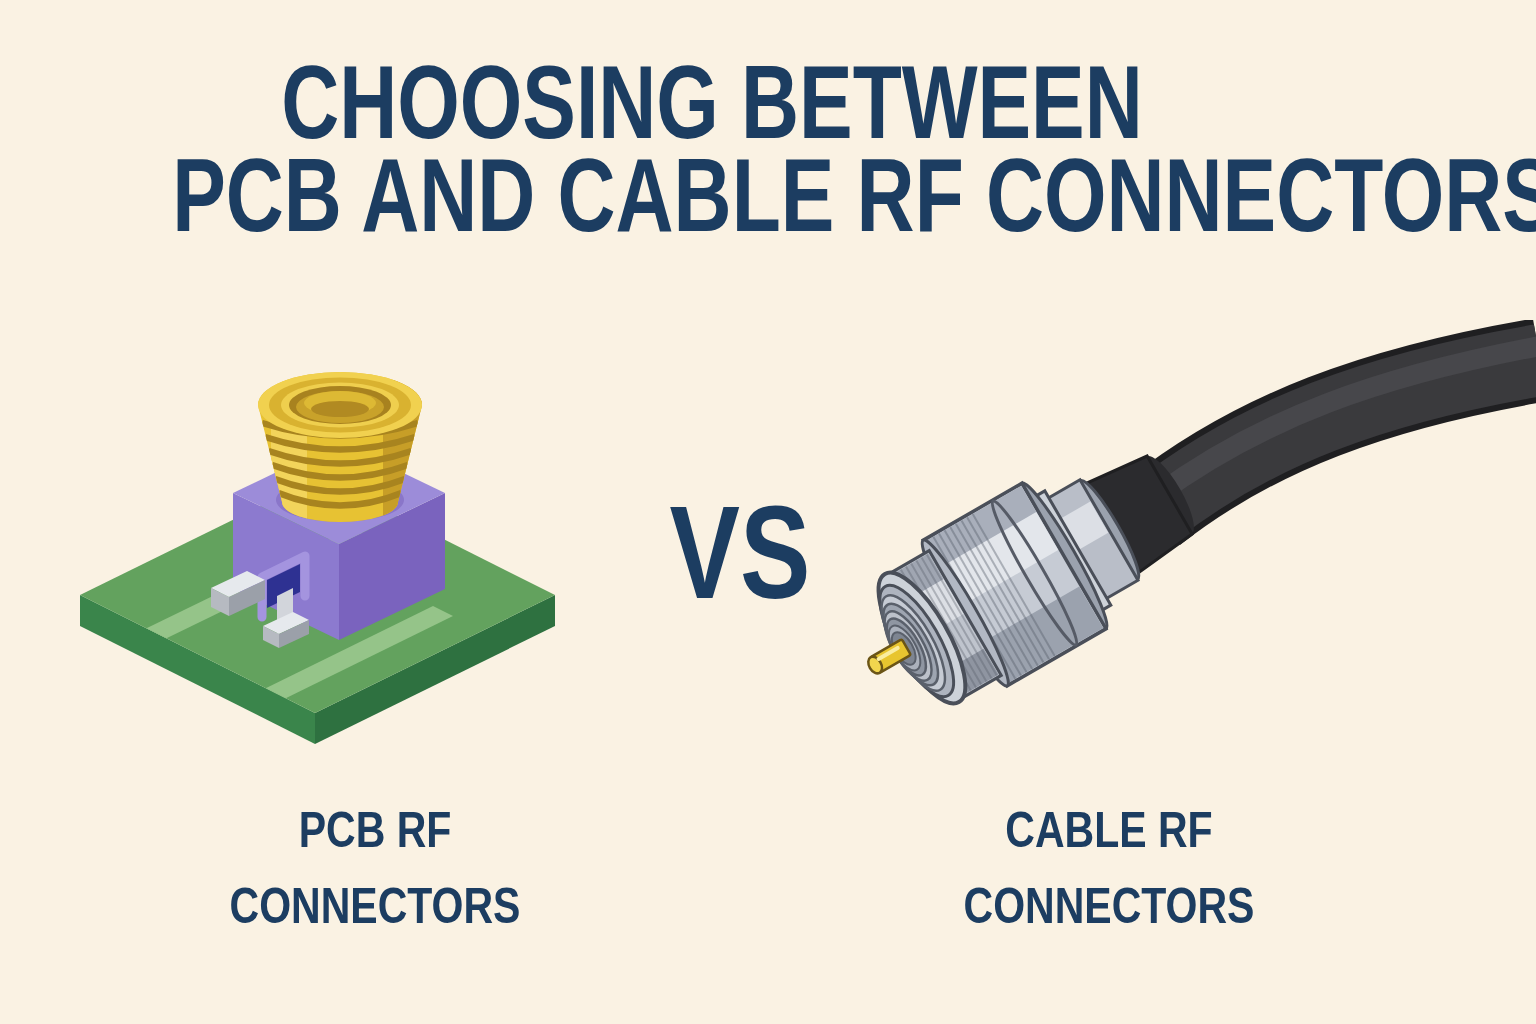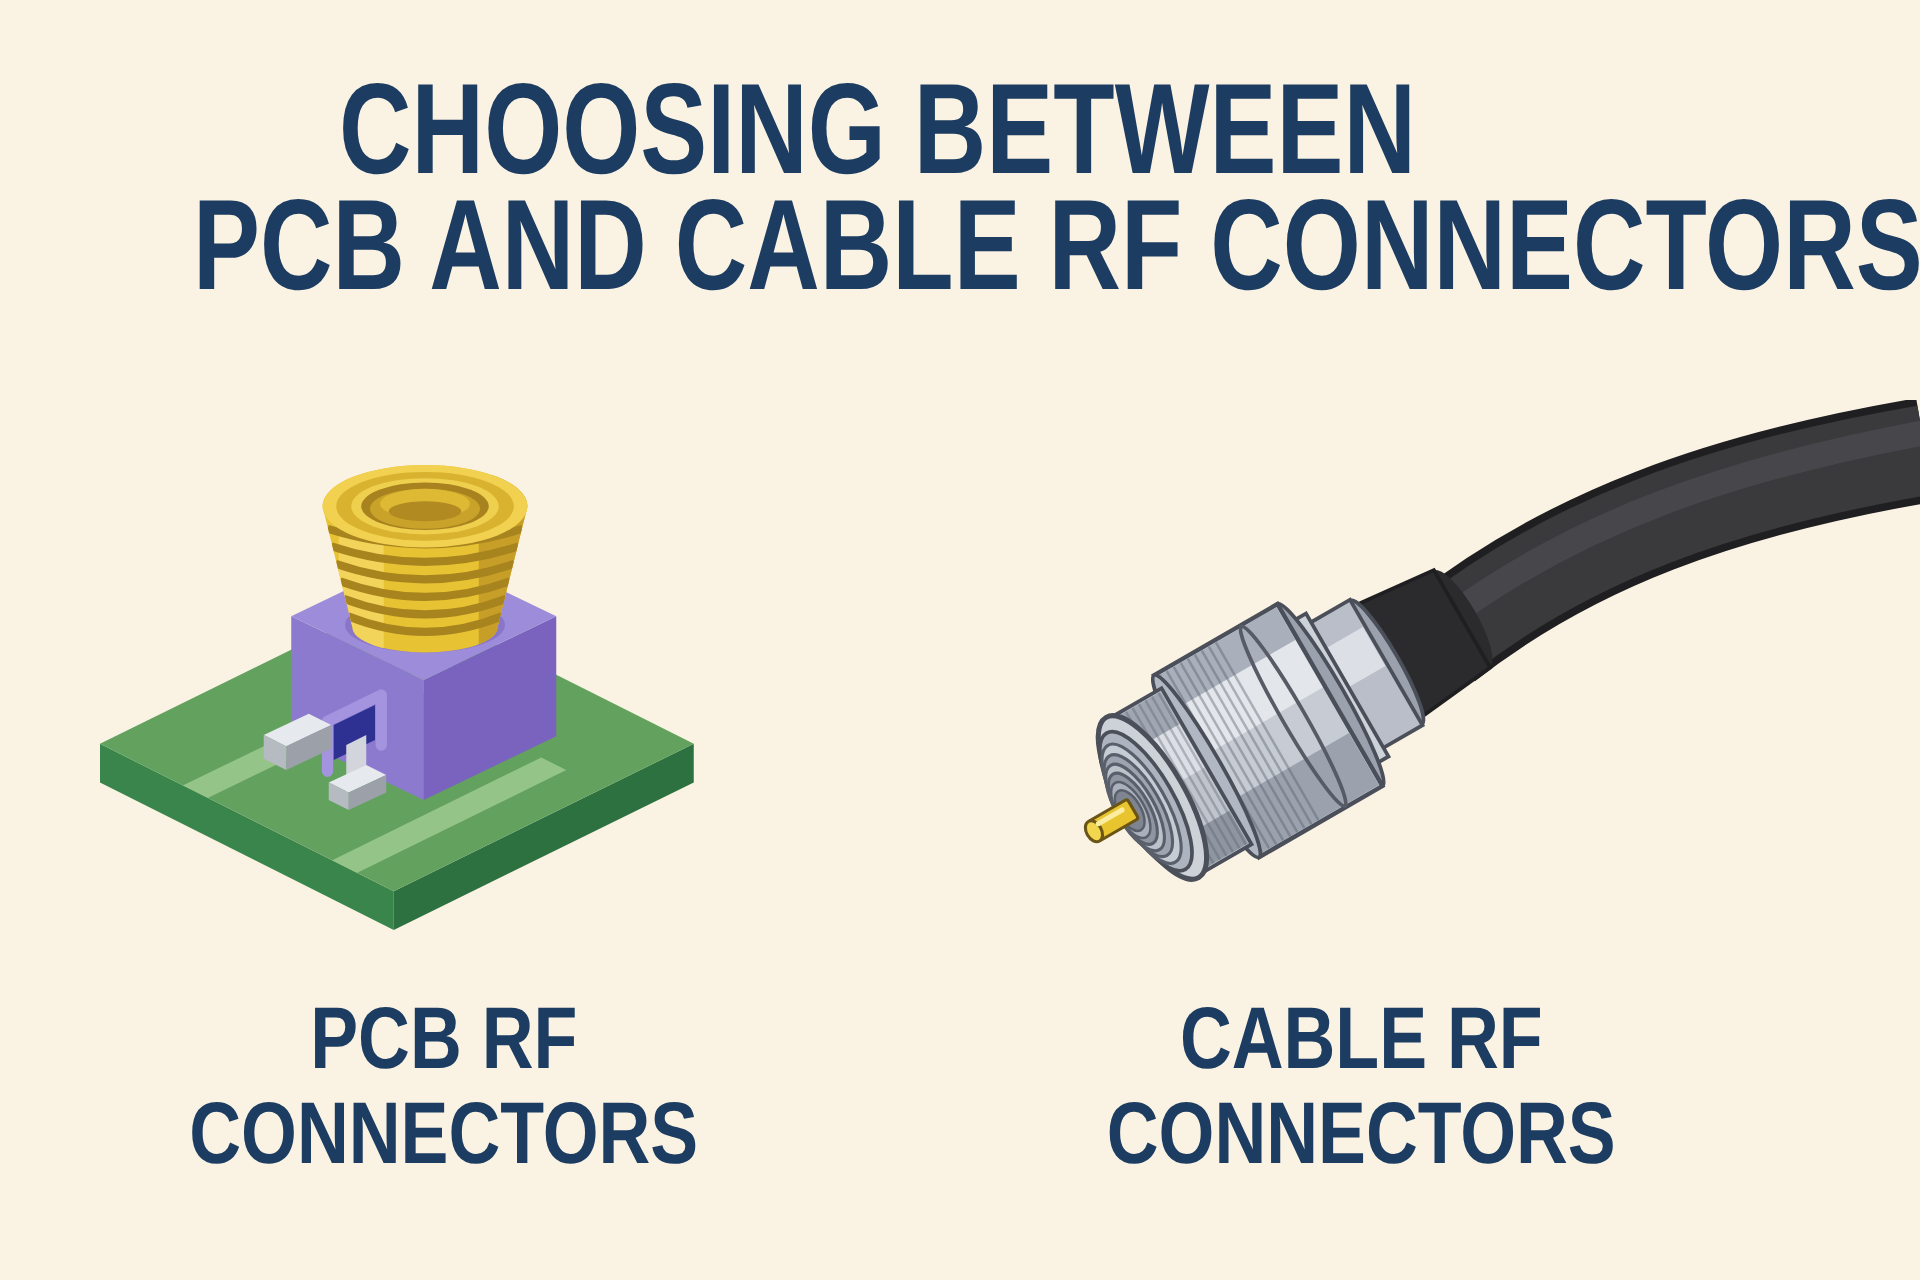--- a/index.html
+++ b/index.html
@@ -1,26 +1,26 @@
 <!DOCTYPE html>
 <html style="--bg: #FAF2E3; --ink: #1C3D61; --pcbGreenTop: #63A25E; --pcbGreenSide: #3A854B; --pcbTrace: #95C489; --housingPurpleLeft: #8C7ACF; --housingPurpleRight: #7A63BE; --housingPurpleTop: #9C8CD9; --goldBrass: #E7C233; --goldThread: #A8841F; --leadSilver: #E6E9ED; --connectorSilver: #C6CBD4; --connectorOutline: #4A4F59; --pinGold: #E8C52F; --cableBlack: #3A3A3D;"><head>
 <meta charset="utf-8">
 <style>
   :root { --bg:#FAF2E3; --ink:#1C3D61; }
   html,body{margin:0;padding:0;}
   body{background:var(--bg);font-family:"Liberation Sans",sans-serif;}
   .stage{position:relative;width:1536px;height:1024px;background:var(--bg);overflow:hidden;}
-  .navy{color:var(--ink);font-weight:bold;}
+  .navy{color:var(--ink);font-weight:bold;padding-left:20px;}
   .squeeze{display:block;transform:scaleX(0.78);transform-origin:50% 50%;white-space:nowrap;}
   .title{position:absolute;top:56px;left:0;right:132px;margin:0;text-align:center;
          font-size:103px;line-height:93px;letter-spacing:0;}
   .vs{position:absolute;left:600px;top:487px;width:240px;text-align:center;
       font-size:132px;line-height:132px;}
   .vs .squeeze{transform:scaleX(0.8);}
-  .caption{position:absolute;top:792px;text-align:center;font-size:70px;line-height:76px;}
+  .caption{position:absolute;top:792px;text-align:center;font-size:50px;line-height:76px;}
   .caption .squeeze{transform:scaleX(0.82);}
   .caption.left{left:75px;width:560px;}
   .caption.right{left:824px;width:530px;}
   .illus{position:absolute;}
 </style>
 </head>
 <body>
 
 <div class="stage">
 
@@ -83,20 +83,23 @@
       <ellipse cx="285" cy="75" rx="82" ry="33" fill="#F1D14F"></ellipse>
       <ellipse cx="285" cy="75" rx="71" ry="27.5" fill="#D9B230"></ellipse>
       <ellipse cx="285" cy="75" rx="59" ry="22.5" fill="#EFCF4E"></ellipse>
       <ellipse cx="285" cy="75" rx="51" ry="19" fill="#A8821F"></ellipse>
       <ellipse cx="285" cy="77" rx="44" ry="16" fill="#C9A22A"></ellipse>
       <ellipse cx="285" cy="73" rx="36" ry="12" fill="#DDB934"></ellipse>
       <ellipse cx="285" cy="79" rx="29" ry="8" fill="#B18A22"></ellipse>
     </g>
   </svg>
 
+  <div class="vs navy">
+    <span class="squeeze">VS</span>
+  </div>
 
   <svg class="illus" style="left:836px;top:320px;" width="700" height="470" viewBox="0 0 700 470">
 
     <g>
       <path d="M 318 192 C 420 112, 540 68, 704 40" fill="none" stroke="#1F1F21" stroke-width="84"></path>
       <path d="M 318 192 C 420 112, 540 68, 704 40" fill="none" stroke="#3A3A3D" stroke-width="72"></path>
       <path d="M 320 176 C 426 98, 544 56, 704 26" fill="none" stroke="#47474B" stroke-width="20"></path>
     </g>
 
     <g transform="translate(79,322) rotate(-30)">

